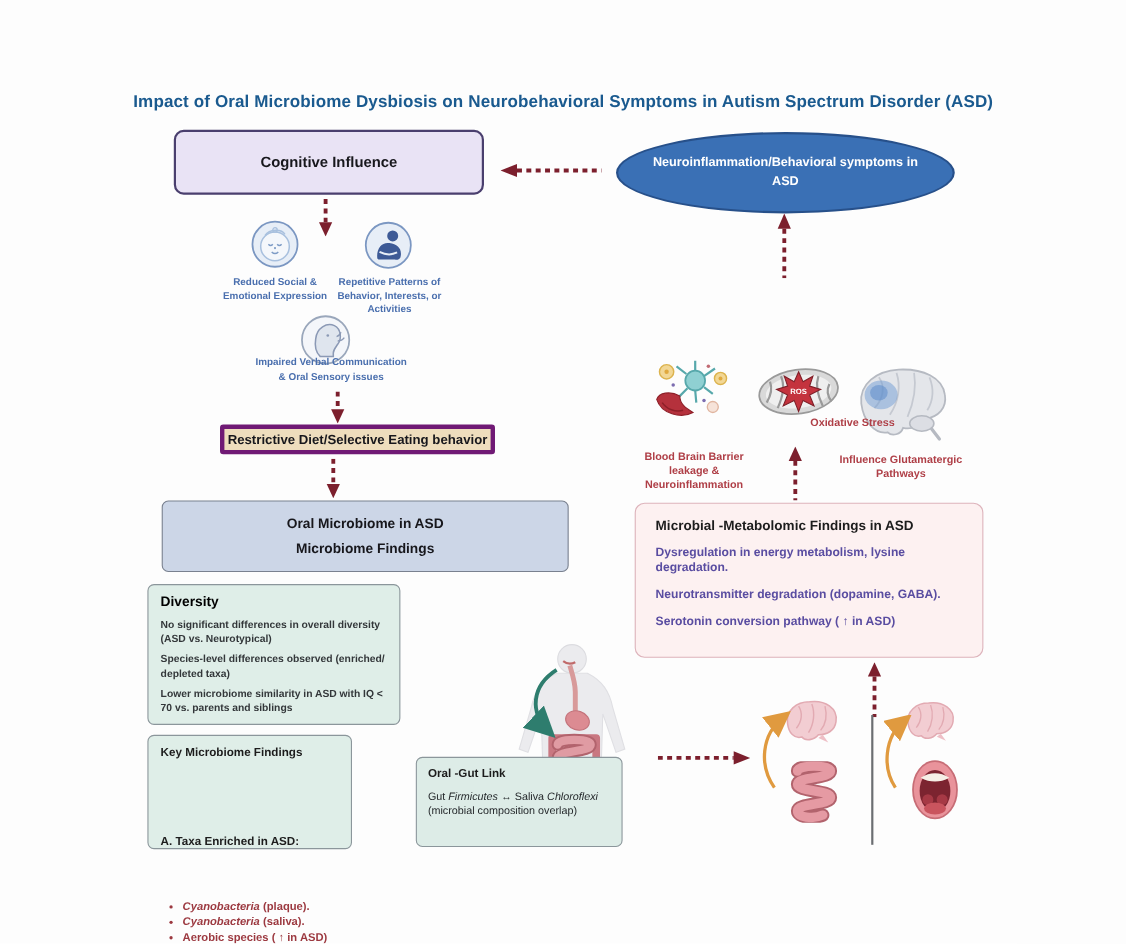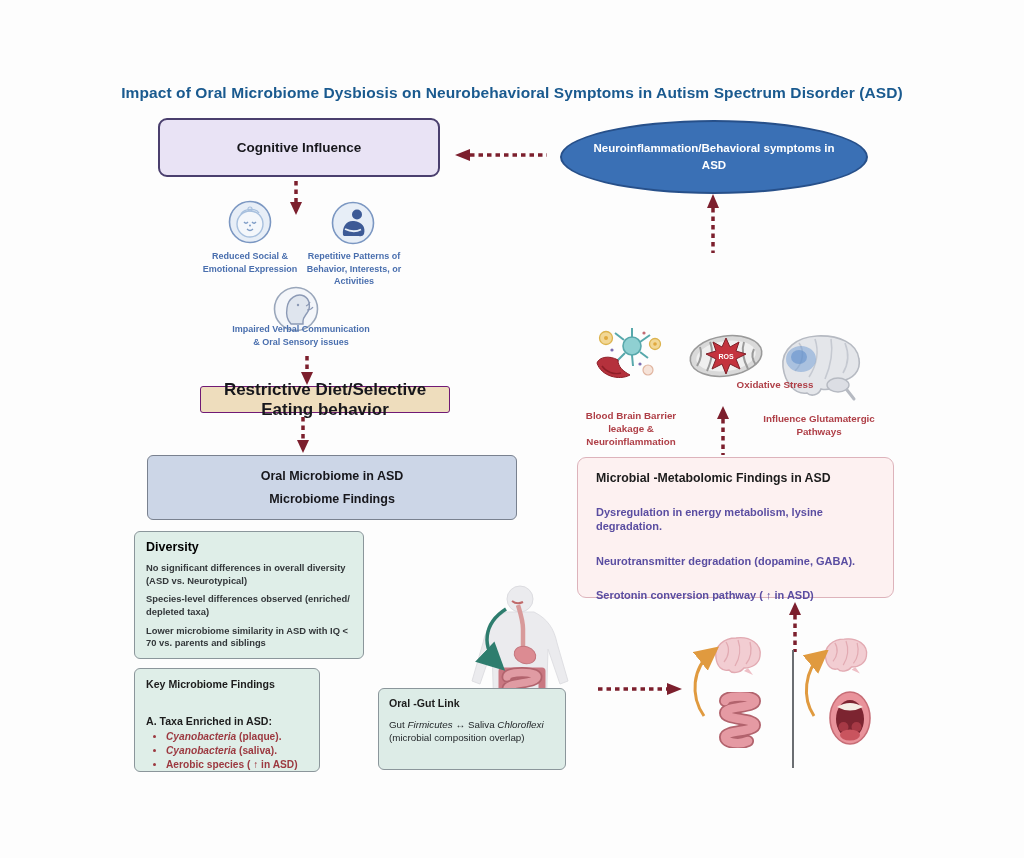--- a/index.html
+++ b/index.html
@@ -20,45 +20,45 @@
   }
   .ellipse{
     left:560px;top:120px;width:308px;height:74px;background:#3a70b5;border:2px solid #27508a;
     border-radius:50%;color:#ffffff;font-size:11.5px;font-weight:bold;padding:0 30px;line-height:1.5;
   }
   .functional{
     left:564px;top:253px;width:322px;height:64px;background:#f2dcea;border:1.5px solid #6d6d79;
     border-radius:7px;font-size:12.5px;font-weight:bold;color:#1c1c22;padding:0 48px;line-height:1.5;
   }
   .restrictive{
-    left:200px;top:386px;width:250px;height:27px;background:#eeddbd;border:1px solid #701a75;
-    border-radius:3px;font-size:17px;font-weight:bold;color:#17171c;
+    left:200px;top:386px;width:250px;height:27px;background:#eeddbd;border:4px solid #701a75;
+    border-radius:3px;font-size:12px;font-weight:bold;color:#17171c;
   }
   .oralmicro{
     left:147px;top:455px;width:370px;height:65px;background:#ccd6e7;border:1.5px solid #79818f;
     border-radius:6px;font-size:12.5px;font-weight:bold;color:#17171c;justify-content:space-evenly;padding:4px 0;
   }
   .mintbox{
     background:#dfeee8;border:1.5px solid #8b969b;border-radius:6px;align-items:flex-start;text-align:left;
     justify-content:flex-start;
   }
   .diversity{left:134px;top:531px;width:230px;height:128px;padding:8px 11px;}
   .diversity h4{margin:0 0 2px 0;font-size:12.5px;color:#000000;}
   .diversity p{margin:6px 0 0 0;font-size:9.4px;font-weight:bold;color:#33373a;line-height:1.35;}
-  .keybox{left:134px;top:668px;width:186px;height:104px;padding:9px 11px;}
+  .keybox{left:134px;top:668px;width:186px;height:104px;padding:9px 11px;gap:44px;}
   .keybox h4{margin:0;font-size:10.6px;color:#1c1c1c;}
   .keybox .sub{margin:25px 0 0 0;font-size:10.6px;font-weight:bold;color:#1c1c1c;}
   .keybox ul{margin:3px 0 0 6px;padding-left:14px;}
   .keybox li{font-size:10.2px;font-weight:bold;color:#9c3940;line-height:1.35;}
   .oralgut{left:378px;top:688px;width:188px;height:82px;padding:8px 10px;background:#ddece7;}
   .oralgut h4{margin:0;font-size:10.6px;color:#1c1c1c;}
   .oralgut p{margin:9px 0 0 0;font-size:9.8px;color:#24282b;line-height:1.35;font-weight:500;}
   .microbial{
     left:577px;top:457px;width:317px;height:141px;background:#fdf1f1;border:1.5px solid #ddb3bb;
-    border-radius:9px;align-items:flex-start;text-align:left;justify-content:flex-start;padding:13px 18px;gap:10px;
+    border-radius:9px;align-items:flex-start;text-align:left;justify-content:flex-start;padding:13px 18px;
   }
   .microbial h4{margin:0;font-size:12.3px;color:#1c1c1c;}
   .microbial p{margin:10px 0 0 0;font-size:11px;font-weight:bold;color:#5a4da1;line-height:1.3;}
   .iconlabel{position:absolute;text-align:center;font-size:9px;font-weight:bold;color:#4a6fae;line-height:1.4;}
   .redlabel{position:absolute;text-align:center;font-size:9.8px;font-weight:bold;color:#af3f47;line-height:1.35;}
   .divider{position:absolute;left:792px;top:650px;width:2px;height:118px;background:#6b6e72;}
   .ital{font-style:italic;}
 </style>
 </head>
 <body>

